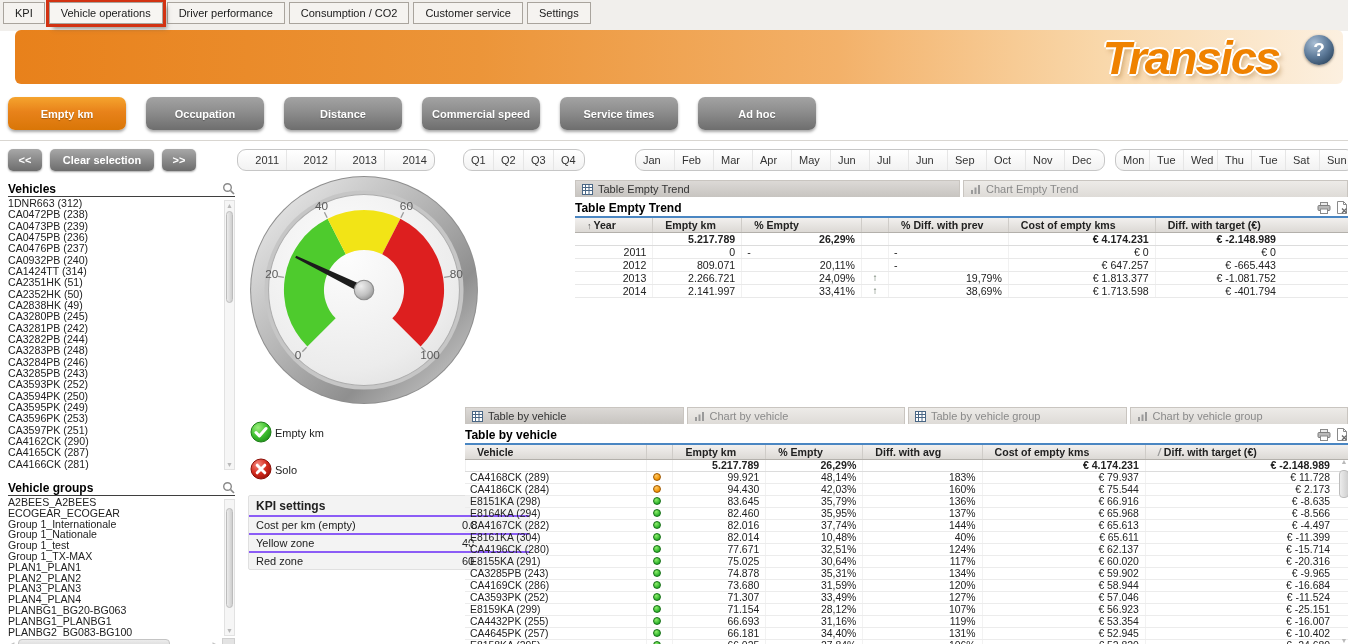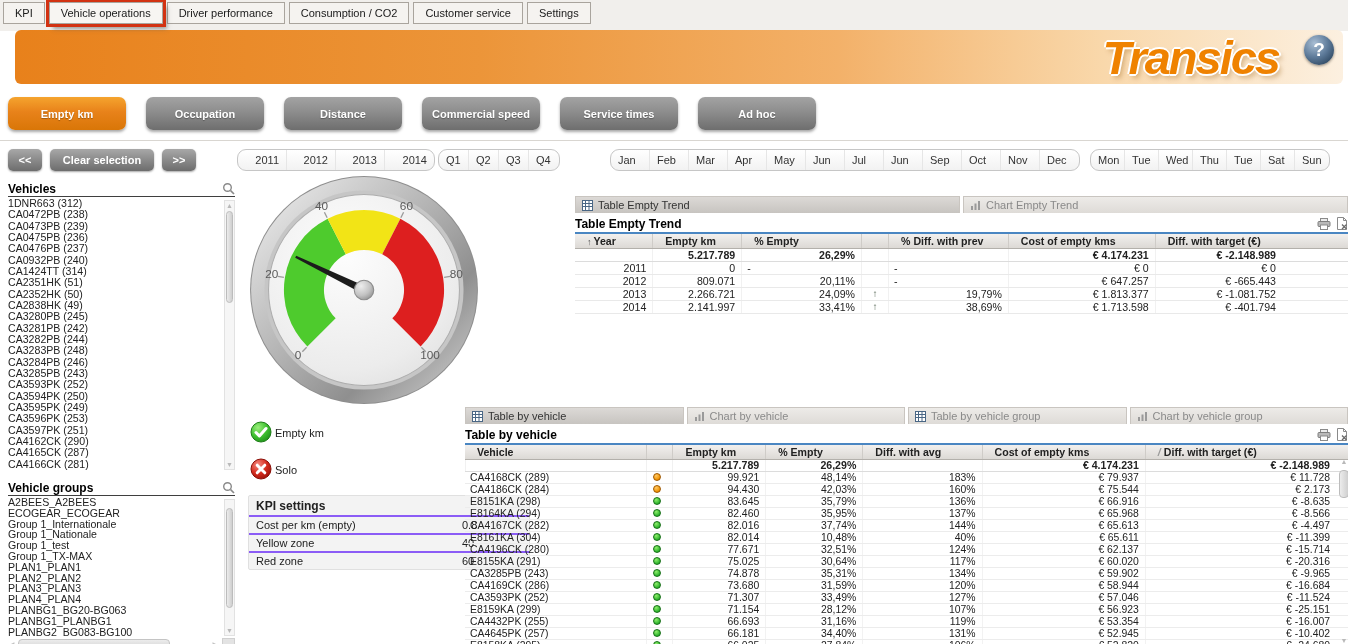--- a/index.html
+++ b/index.html
@@ -41,21 +41,21 @@
   .fbtn.sm{width:34px}.fbtn.wide{width:104px;margin:14px 8px}
   .fgroup{display:flex;height:20px;border:1px solid #c6c6c6;border-radius:9px;
           background:linear-gradient(#ffffff,#f2f2f2);overflow:hidden}
   .fcell{font-size:11px;color:#333;display:flex;align-items:center;border-right:1px solid #e6e6e6;
          box-sizing:border-box;cursor:pointer;background:transparent}
   .fcell:last-child{border-right:none}
   .fy{width:49px;justify-content:flex-end;padding-right:7px}
   .fq{width:30px;padding-left:7px}
   .fm{width:39px;padding-left:7px}
   .fd{width:34px;padding-left:7px}
-  .ml41{margin-left:41px}.ml12{margin-left:3px}.ml50{margin-left:50px}.ml10{margin-left:10px}
+  .ml41{margin-left:41px}.ml12{margin-left:28px}.ml50{margin-left:50px}.ml10{margin-left:10px}
 
   
   .sidebar{position:absolute;left:8px;top:181px;width:227px}
   .side-h{display:flex;align-items:center;border-bottom:1px solid #3f3f3f;height:15px}
   .side-h .t{font-weight:bold;font-size:12px;color:#000;flex:1}
   .vlist{position:relative;overflow:hidden;margin-top:1px}
   .vlist .rows{margin-right:13px}
   .vlist .row{height:11.33px;line-height:11.4px;font-size:10.6px;white-space:nowrap;cursor:pointer}
   .glist .row{height:10.8px;line-height:10.9px}
   .vsb{position:absolute;right:0;top:2px;bottom:0;width:11px;background:#f6f6f6;border:1px solid #e2e2e2;box-sizing:border-box}
@@ -74,21 +74,21 @@
   .caption .t{font-weight:bold;font-size:12px;color:#000;flex:1;white-space:nowrap}
   .cic{margin-left:5px;display:flex;align-items:center;cursor:pointer}
   .stabs{display:flex;gap:3px;height:17px}
   .stab{flex:1;display:flex;align-items:center;padding-left:6px;font-size:11px;box-sizing:border-box;
         border:1px solid #c9c5c0;border-bottom:none;cursor:pointer;white-space:nowrap;overflow:hidden}
   .stab.on{background:linear-gradient(#dcd9d6,#c7c4c0);color:#333}
   .stab.off{background:linear-gradient(#edebe8,#dedbd7);color:#8a8a8a}
   .stab .ic{margin-right:5px;display:flex;align-items:center}
 
   
-  .tpanel{position:absolute;left:575px;top:196px;width:773px}
+  .tpanel{position:absolute;left:575px;top:180px;width:773px}
   .tpanel .caption{margin-top:3px}
   .tgrid{display:grid;grid-template-columns:10% 11.5% 15.5% 3.5% 15.5% 19% 25%}
   .thead{background:linear-gradient(#f2f0ee,#dcd9d5);border-bottom:1px solid #b3b0ab;
          font-weight:bold;height:14px;line-height:14px;font-size:10.6px}
   .thead>div{padding-left:12px;border-left:1px solid #cfccc8;white-space:nowrap;overflow:hidden;cursor:pointer}
   .thead>div:first-child{border-left:none}
   .ttot{font-weight:bold;height:12px;line-height:12px;font-size:10.6px;border-bottom:1px solid #dcdcdc}
   .trow{height:12px;line-height:12px;font-size:10.6px;border-bottom:1px solid #e9e9e9;cursor:pointer}
   .trow>div,.ttot>div{border-left:1px solid #f1f1f1;white-space:nowrap;overflow:hidden}
   .trow>div:first-child,.ttot>div:first-child{border-left:none}

